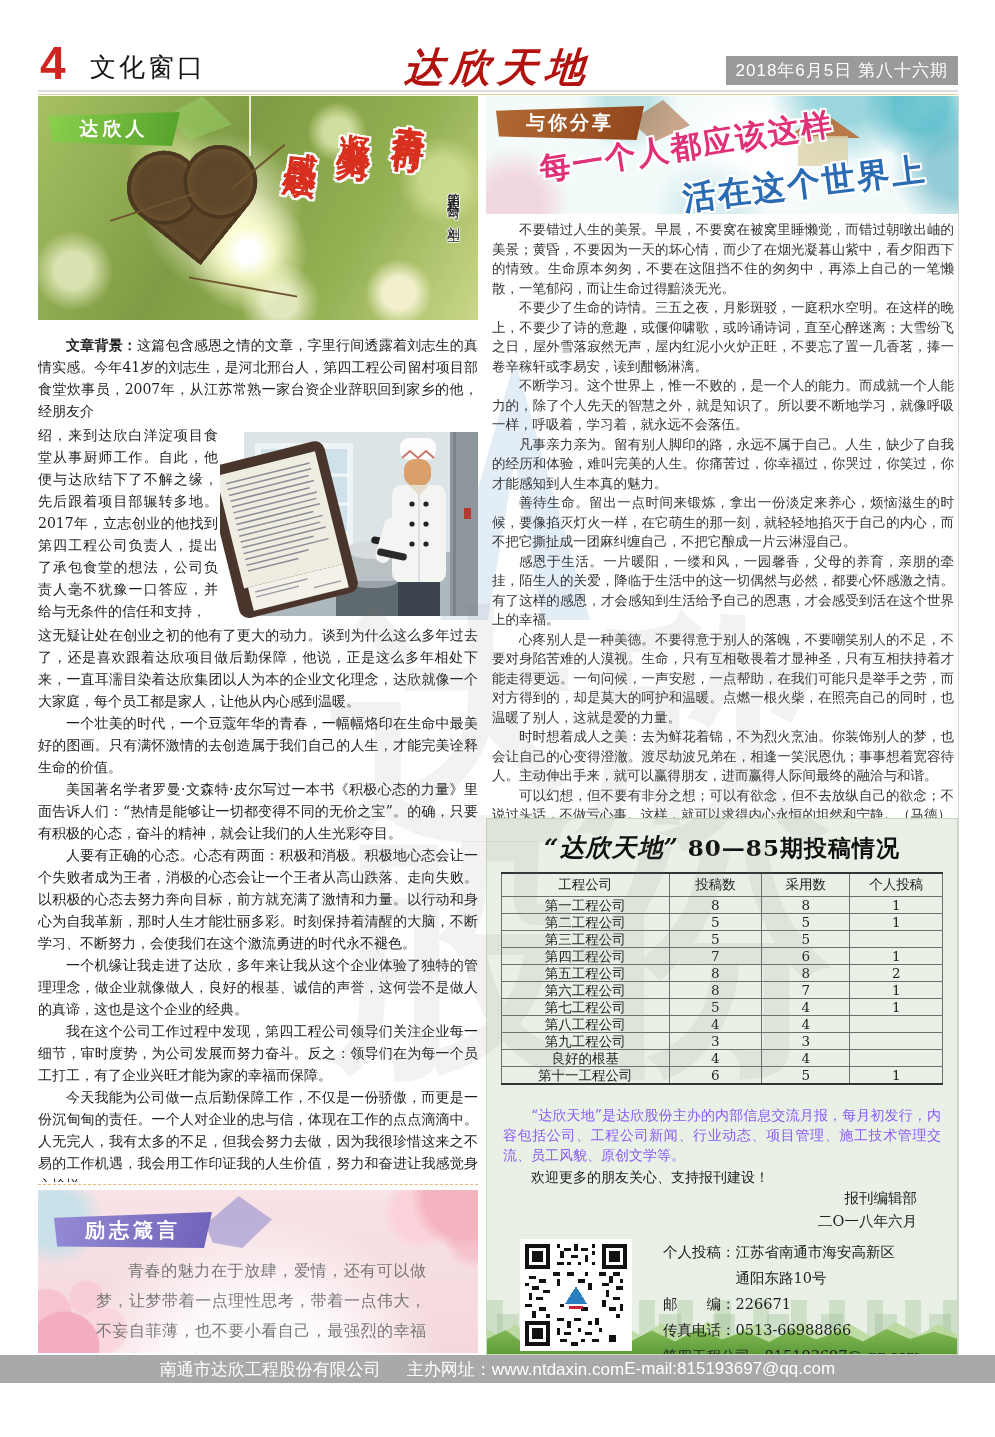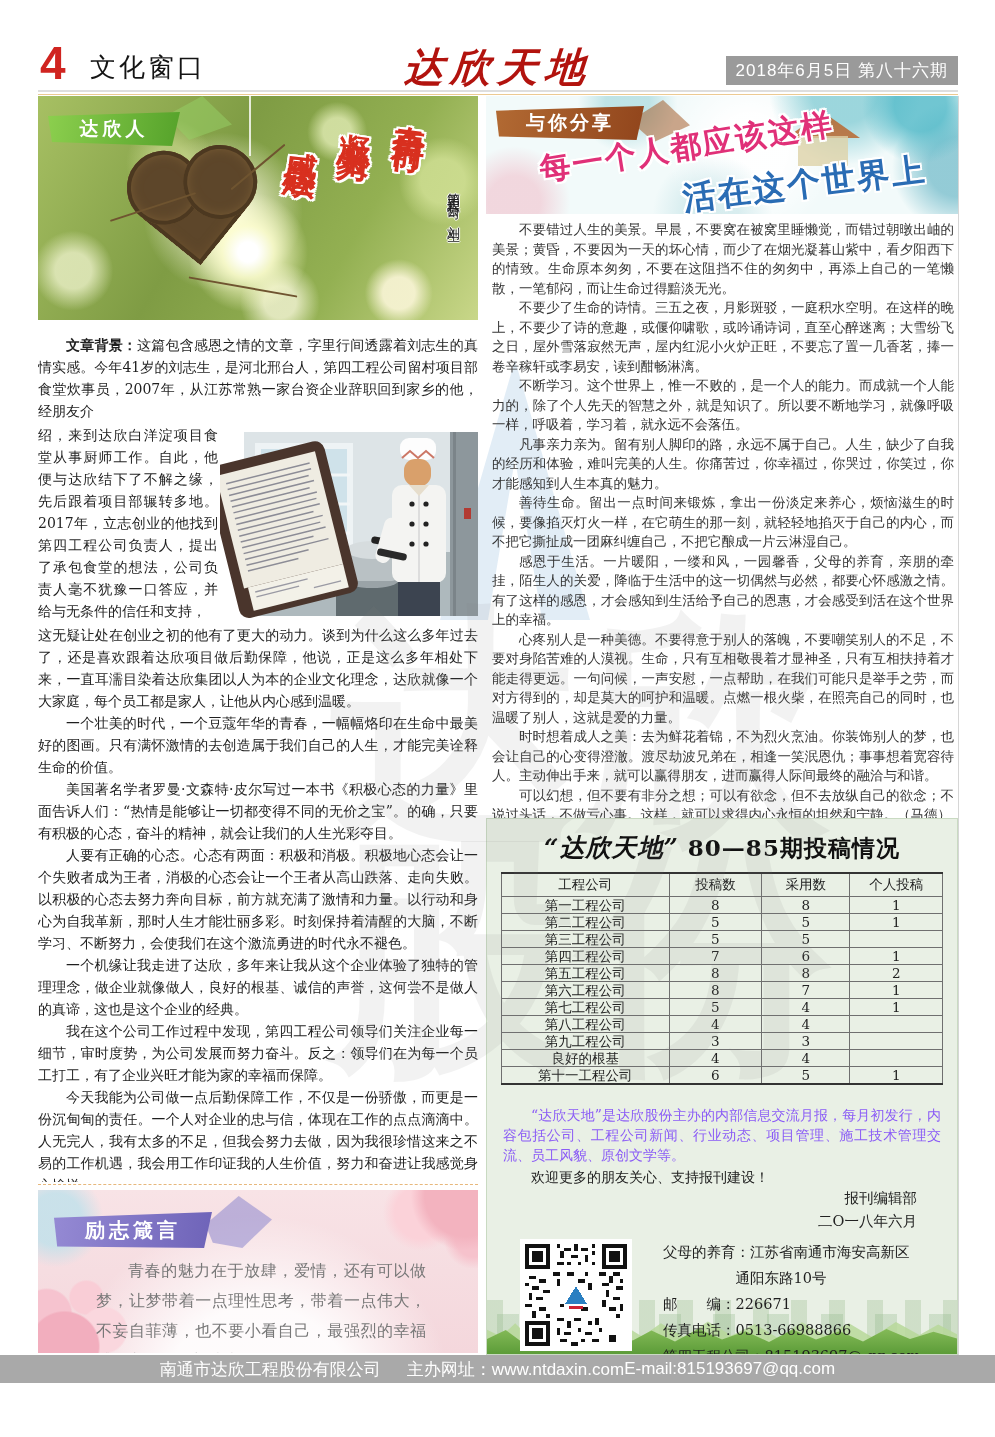--- a/index.html
+++ b/index.html
@@ -453,21 +453,21 @@
             <rect x="12.6" y="17.6" width="3.8" height="0.8" fill="#c23"></rect>
           </svg>
         </div>
         <div class="qr-caption">
           <div>关注达欣集团微信，</div>
 
         </div>
       </div>
       <div class="contact-lines">
         <div>
-          <span>父母的养育：</span><span>江苏省南通市海安高新区</span>
+          <span>个人投稿：</span><span>江苏省南通市海安高新区</span>
         </div>
         <div class="addr2">通阳东路10号</div>
         <div>
           <span>邮　　编：</span><span>226671</span>
         </div>
         <div>
           <span>传真电话：</span><span>0513-66988866</span>
         </div>
         <div>
           <span>第四工程公司：</span><span>815193697@.qq.com</span>

